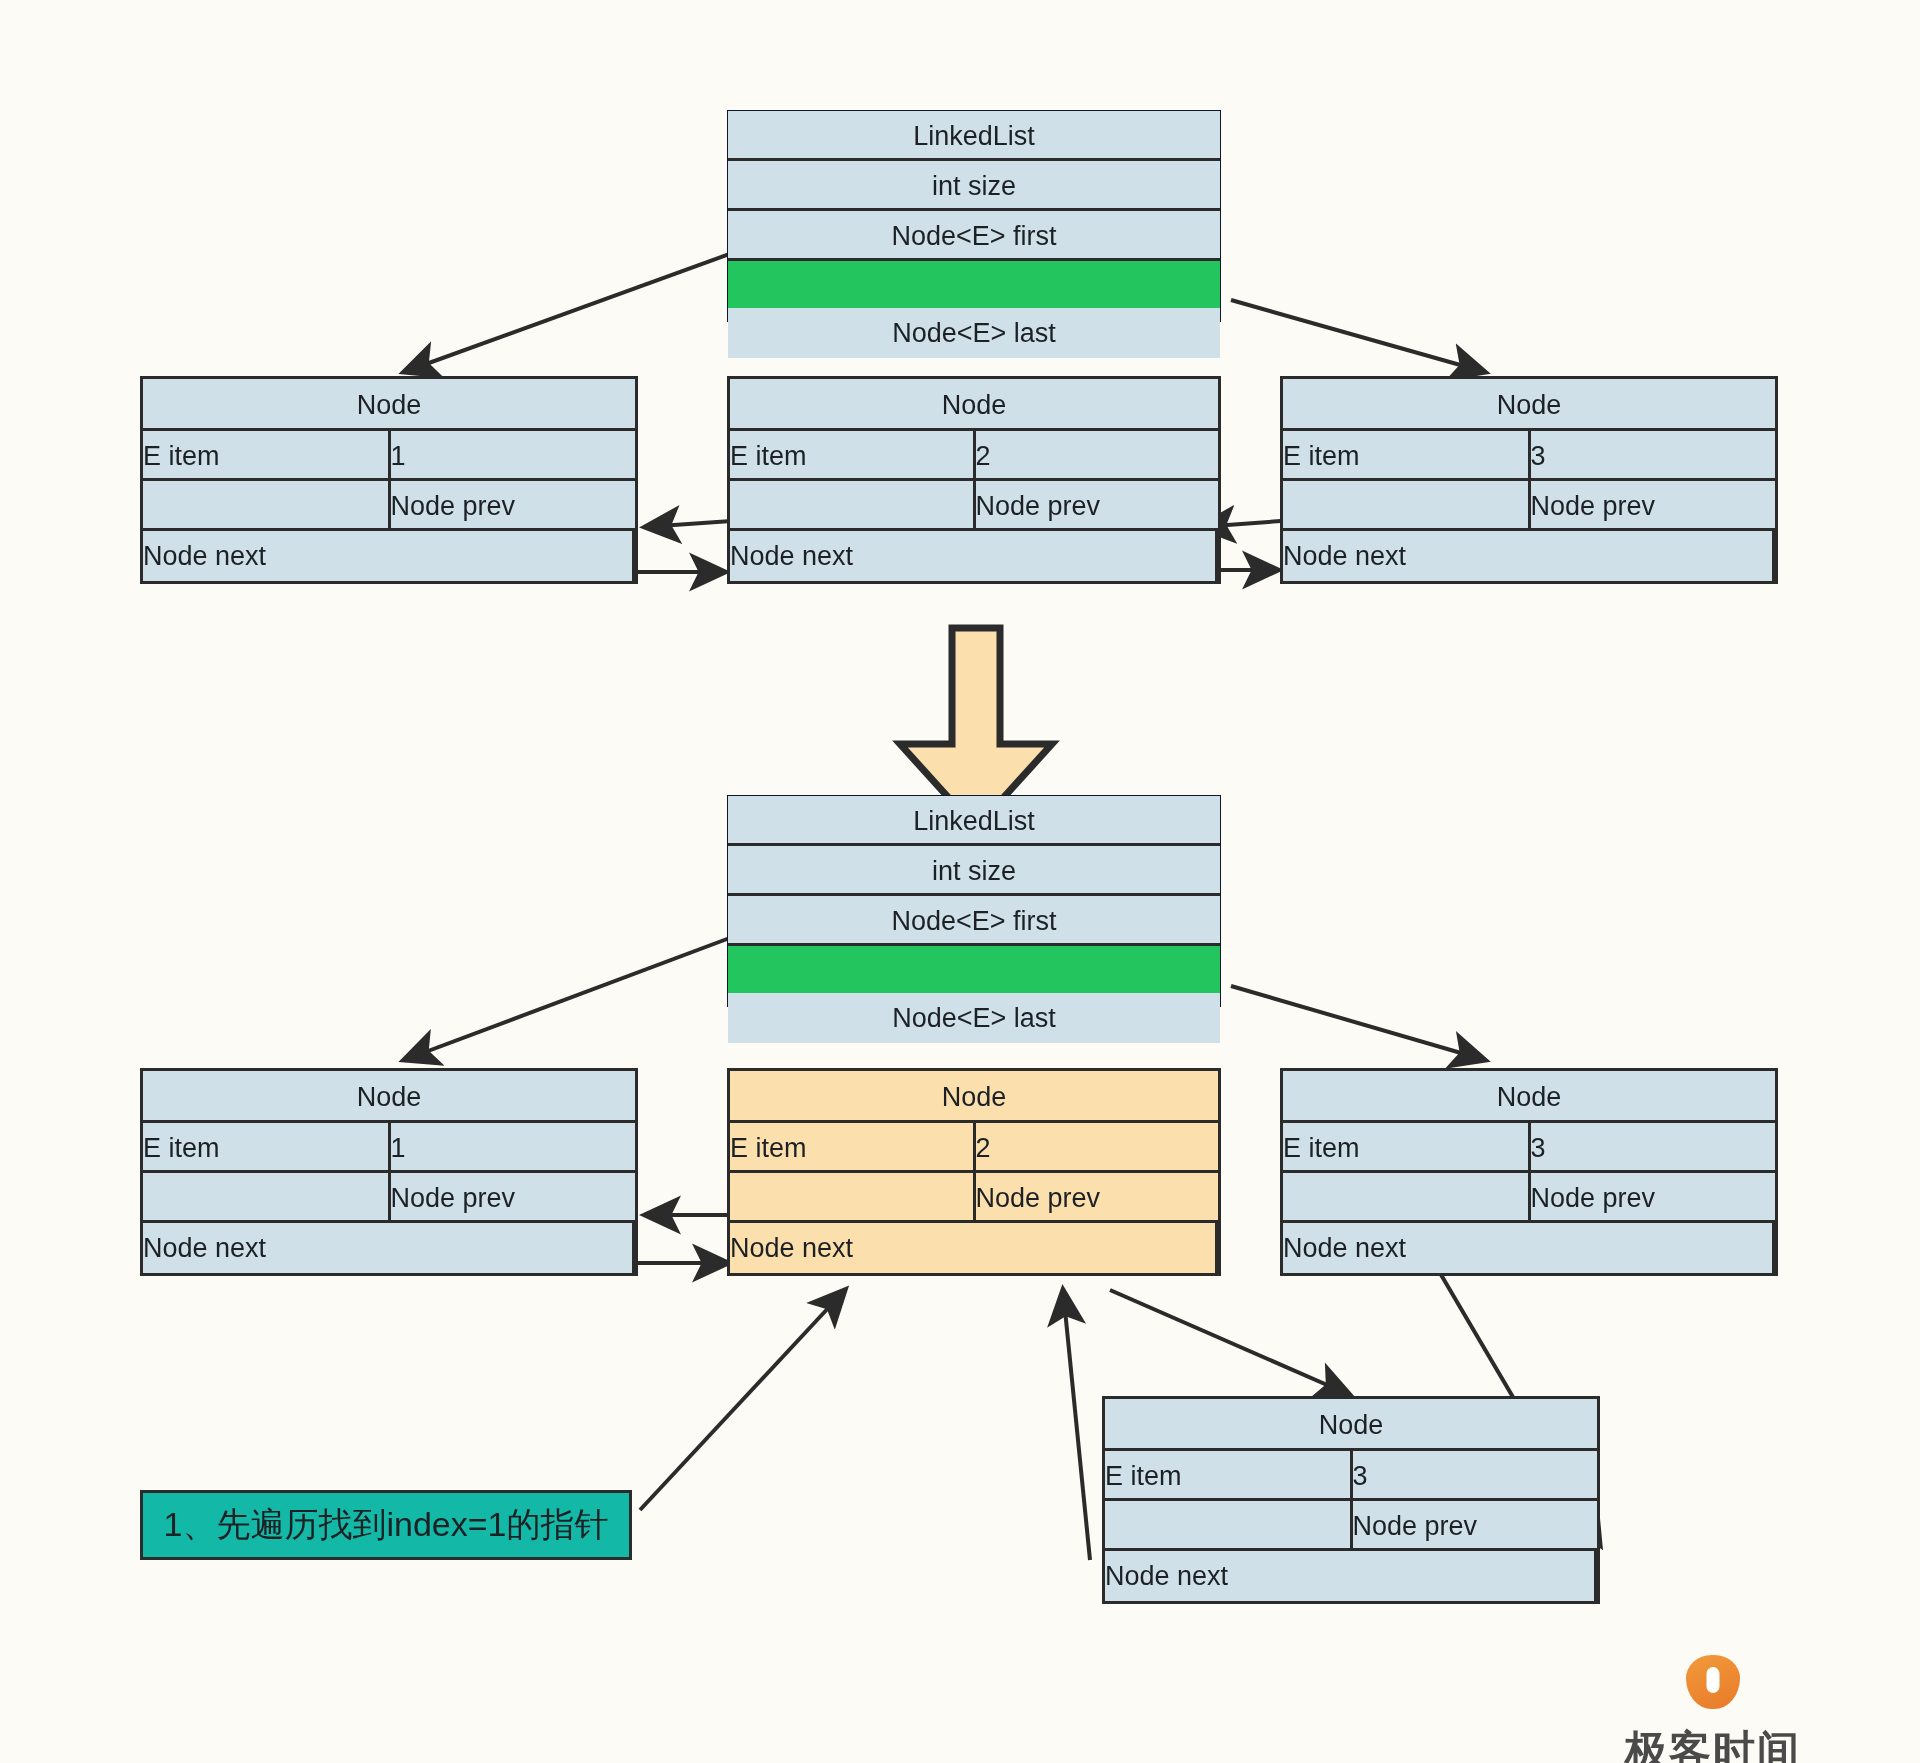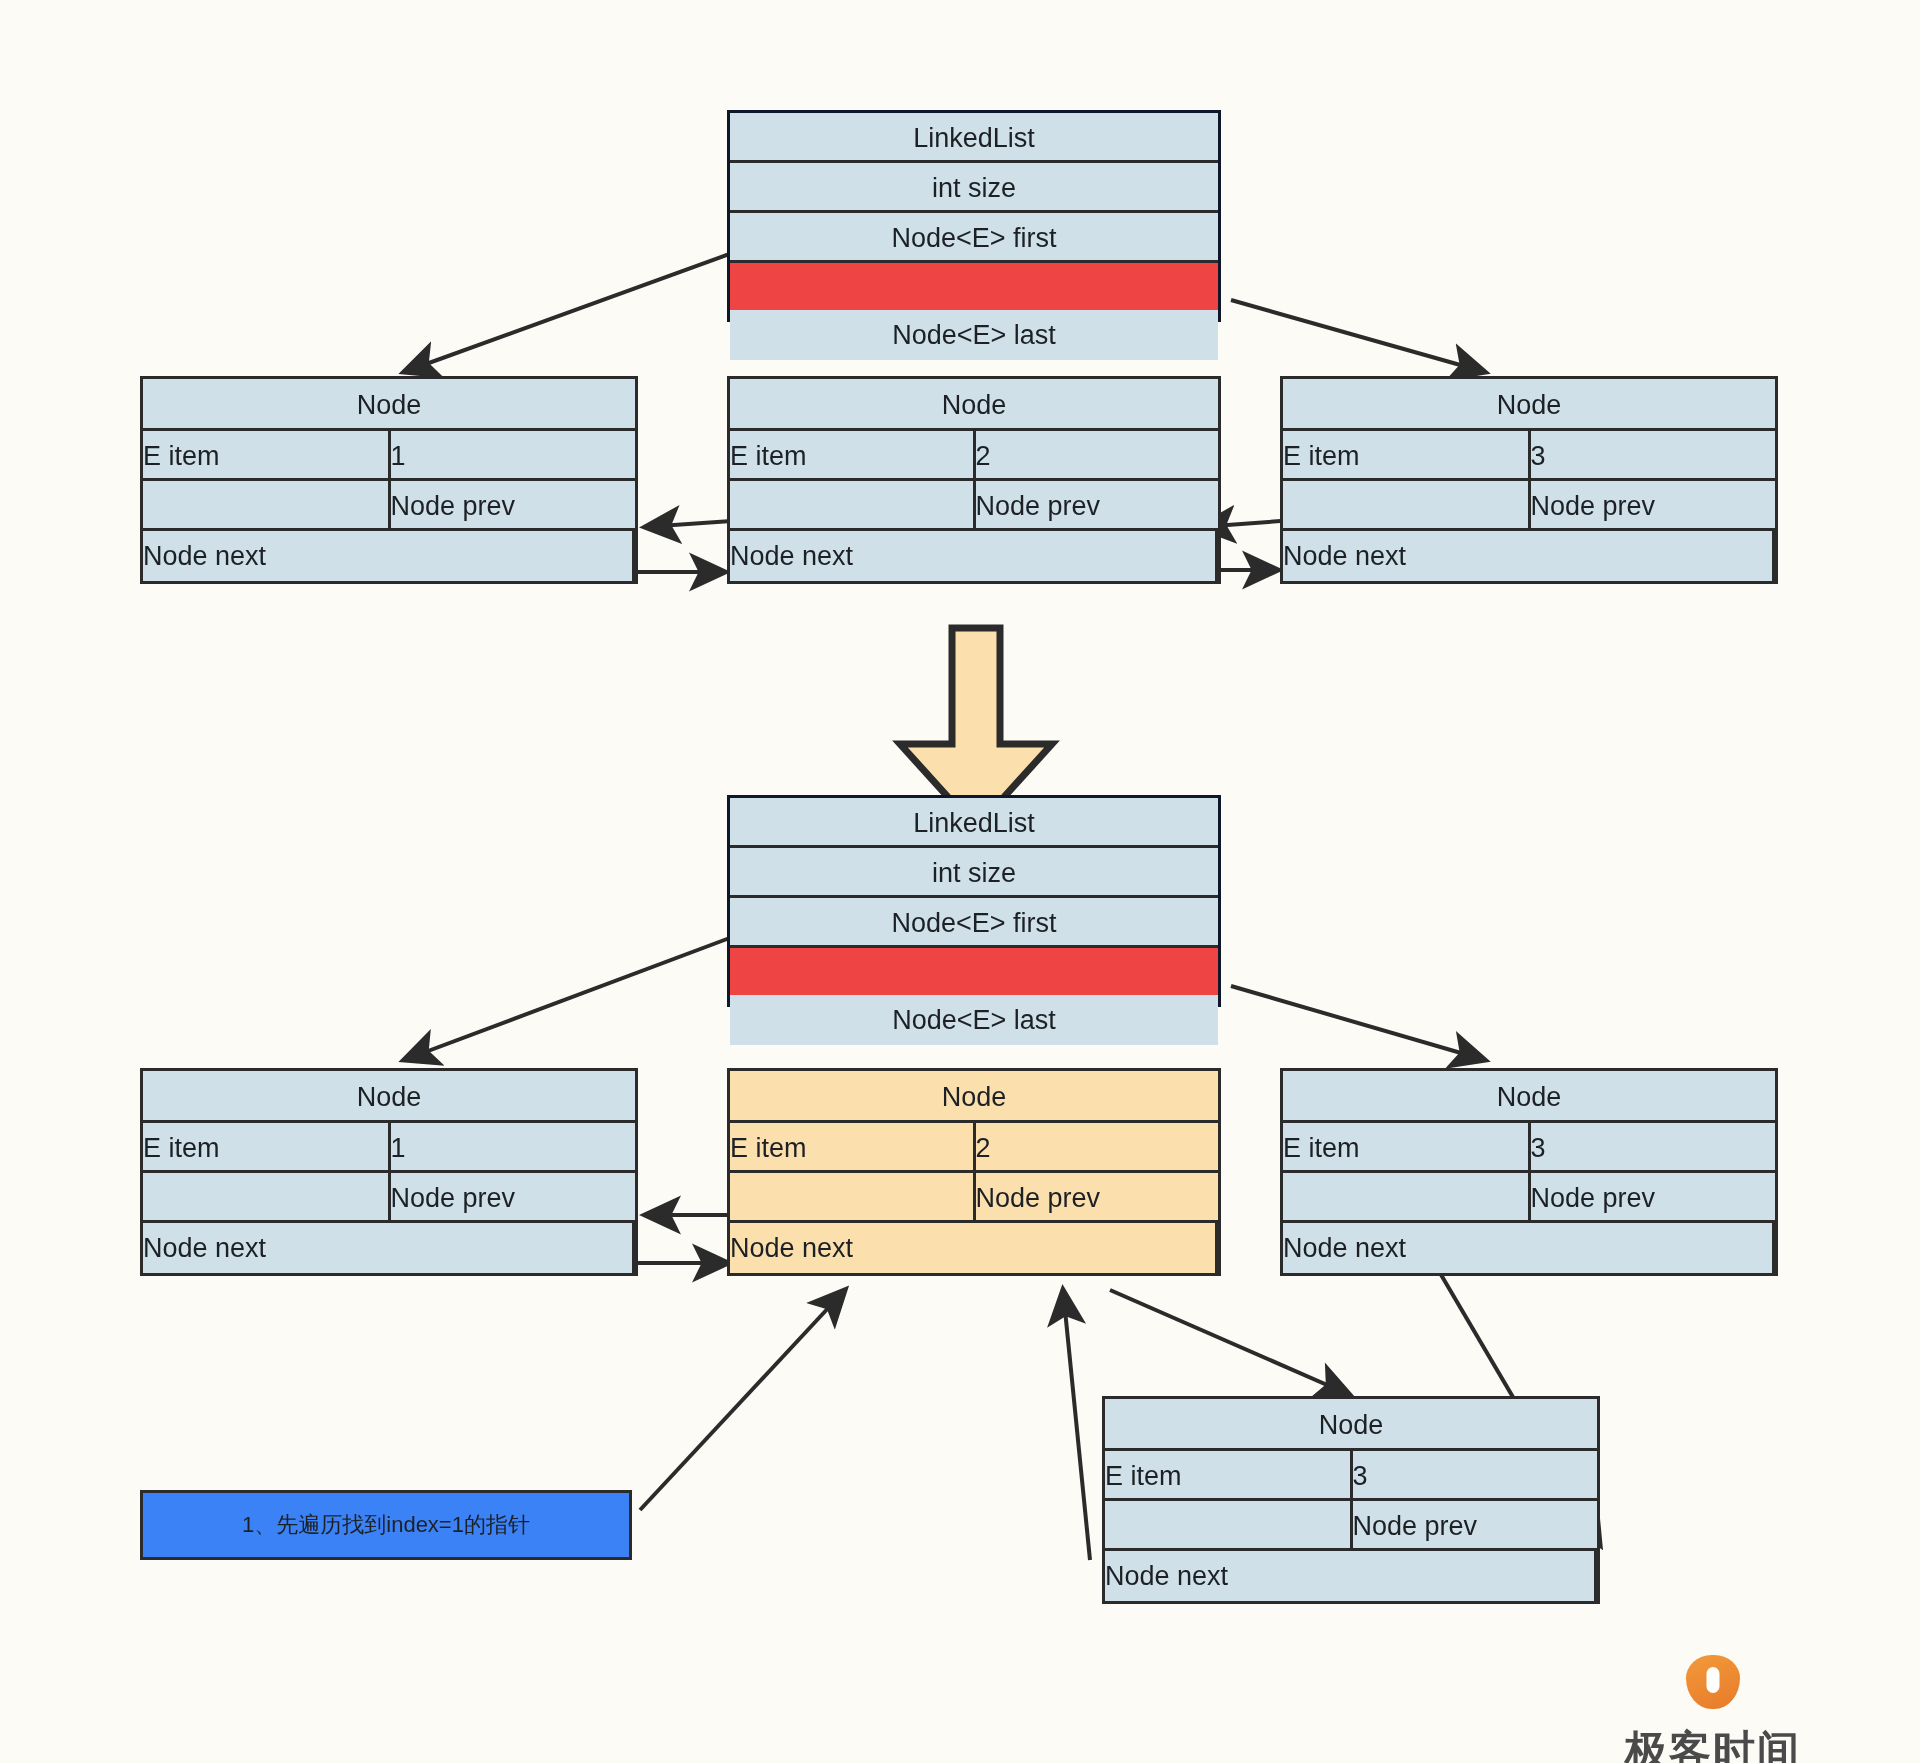--- a/index.html
+++ b/index.html
@@ -8,23 +8,23 @@
     background:#fdfbf5;
     font-family:"Liberation Sans","DejaVu Sans",sans-serif;
     position:relative;overflow:hidden;
   }
   #canvas{position:absolute;inset:0;}
   svg.edges{position:absolute;left:0;top:0;width:1920px;height:1763px;pointer-events:none;}
 
   
   .clsbox{
     position:absolute;
-    border:3px solid #0f172a;
-    box-sizing:border-box;
-    background:#ef4444;
+    border:1px solid #0f172a;
+    box-sizing:border-box;
+    background:#22c55e;
   }
   .clsbox .row{
     height:50px;line-height:50px;
     text-align:center;
     font-size:27px;color:#1d2126;
     border-bottom:3px solid #2b2b2b;
     background:#cfe0e8;
     box-sizing:border-box;
   }
   .clsbox .row:last-child{border-bottom:none;margin-top:47px;}
@@ -52,23 +52,23 @@
     font-size:27px;color:#1d2126;
     box-sizing:border-box;
   }
   .nodebox .c.left{border-right:3px solid #2b2b2b;}
 
   
   .notebox{
     position:absolute;
     border:3px solid #2b2b2b;
     box-sizing:border-box;
-    background:#3b82f6;
+    background:#14b8a6;
     display:flex;align-items:center;justify-content:center;
-    font-size:22px;color:#1d2126;
+    font-size:34px;color:#1d2126;
     font-family:"Liberation Sans","DejaVu Sans",sans-serif;
   }
 
   
   .logo{
     position:absolute;
     display:flex;align-items:center;gap:14px;flex-direction:column;
   }
   .logo-mark{
     width:54px;height:54px;border-radius:50% 50% 50% 50%/45% 45% 60% 60%;

